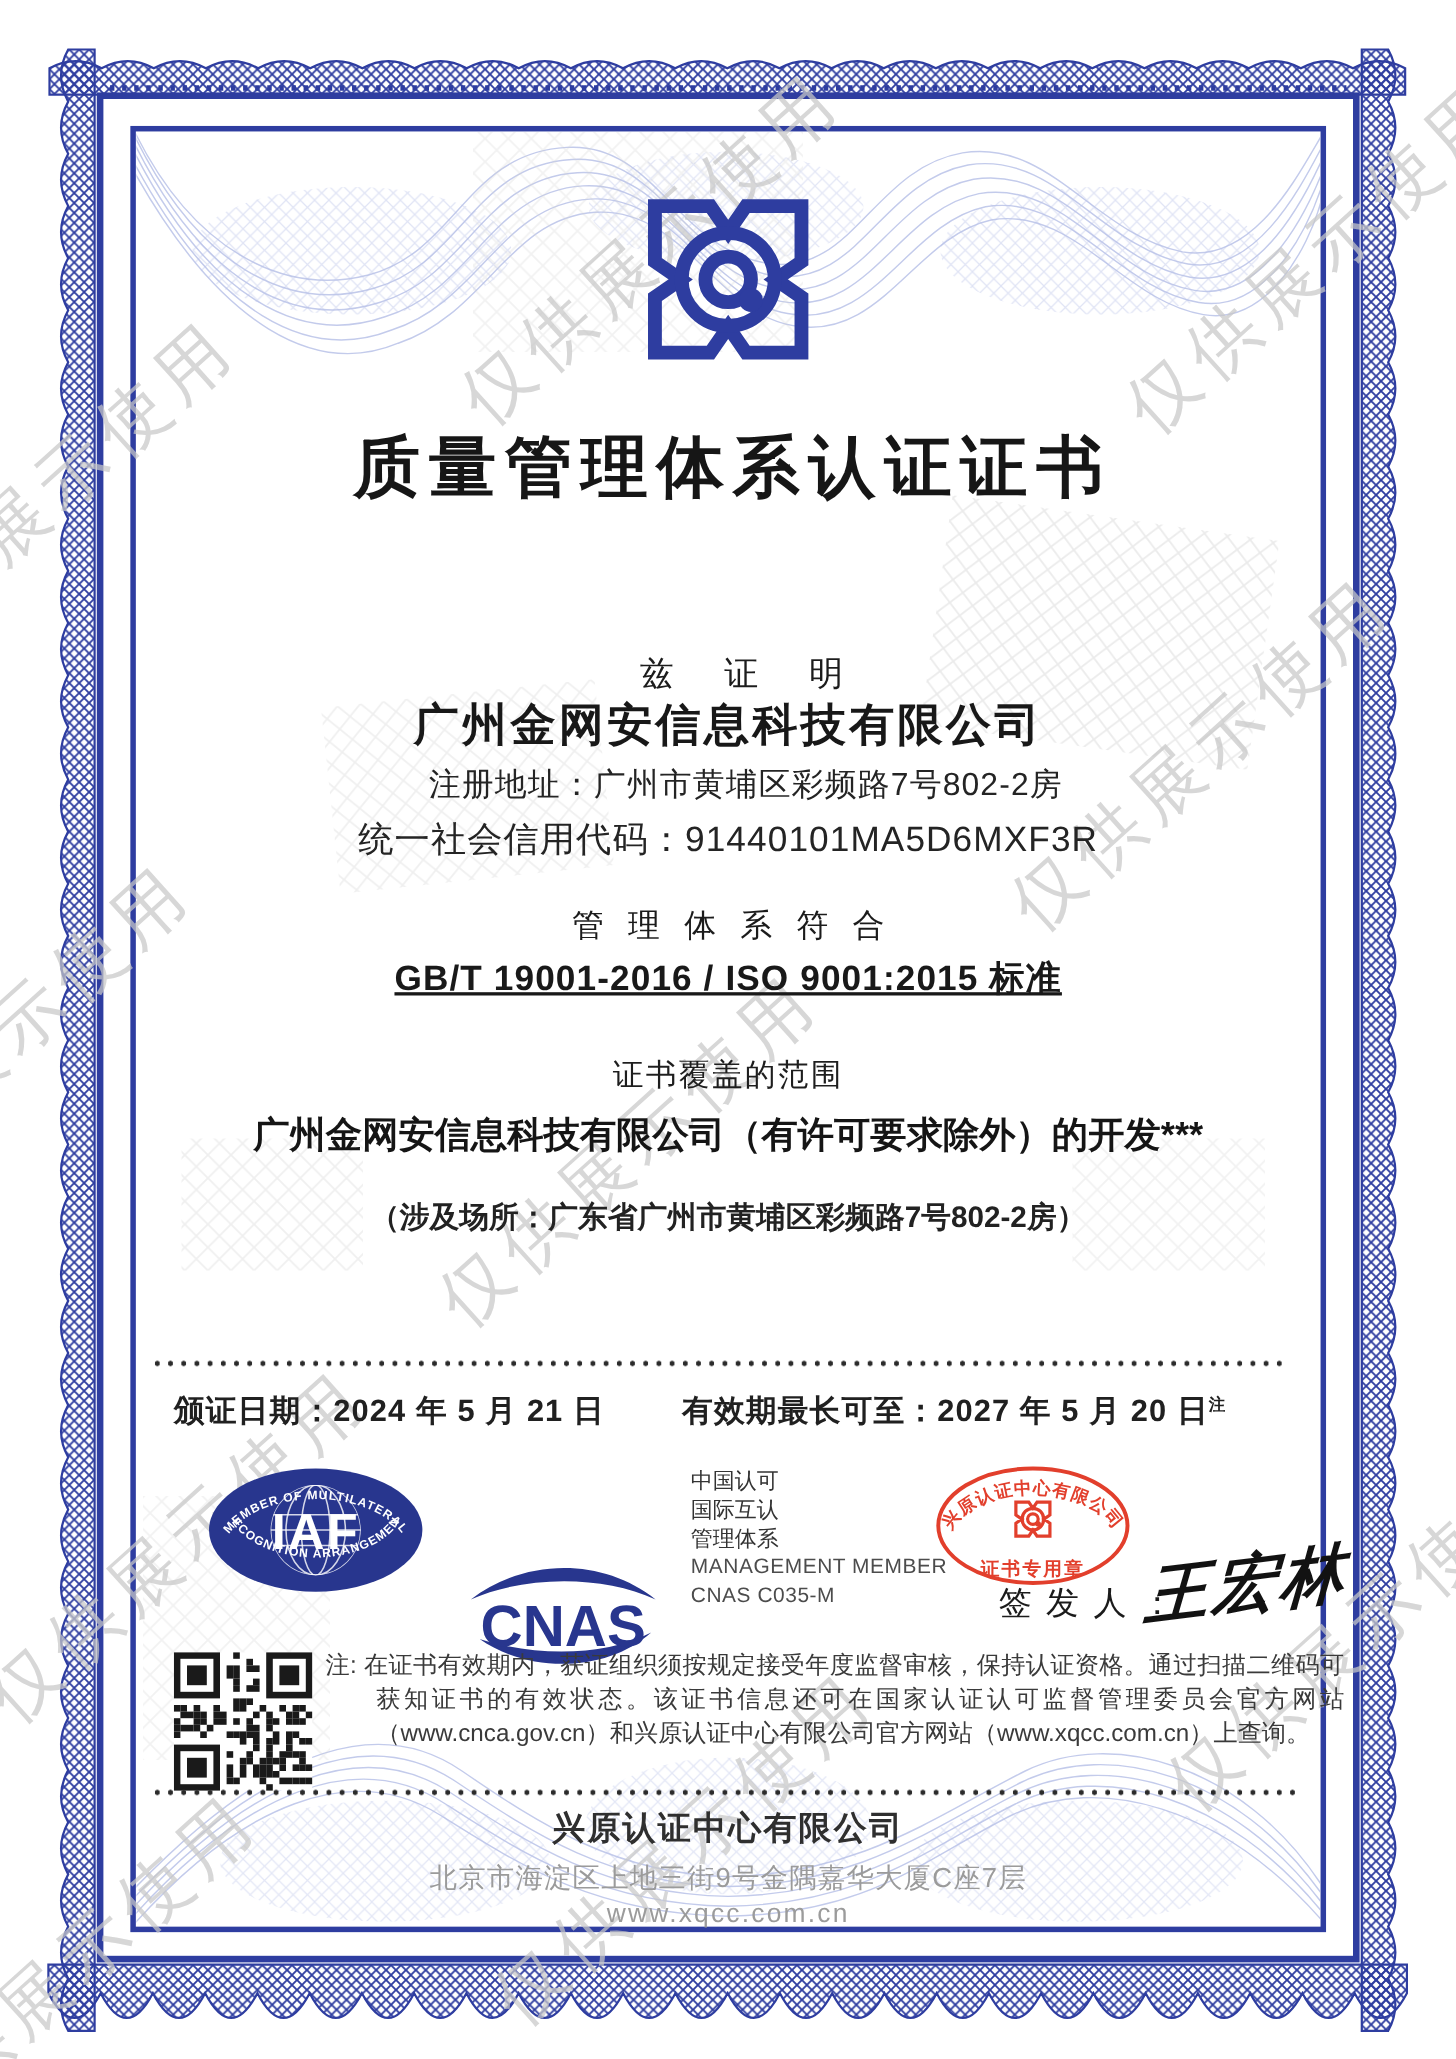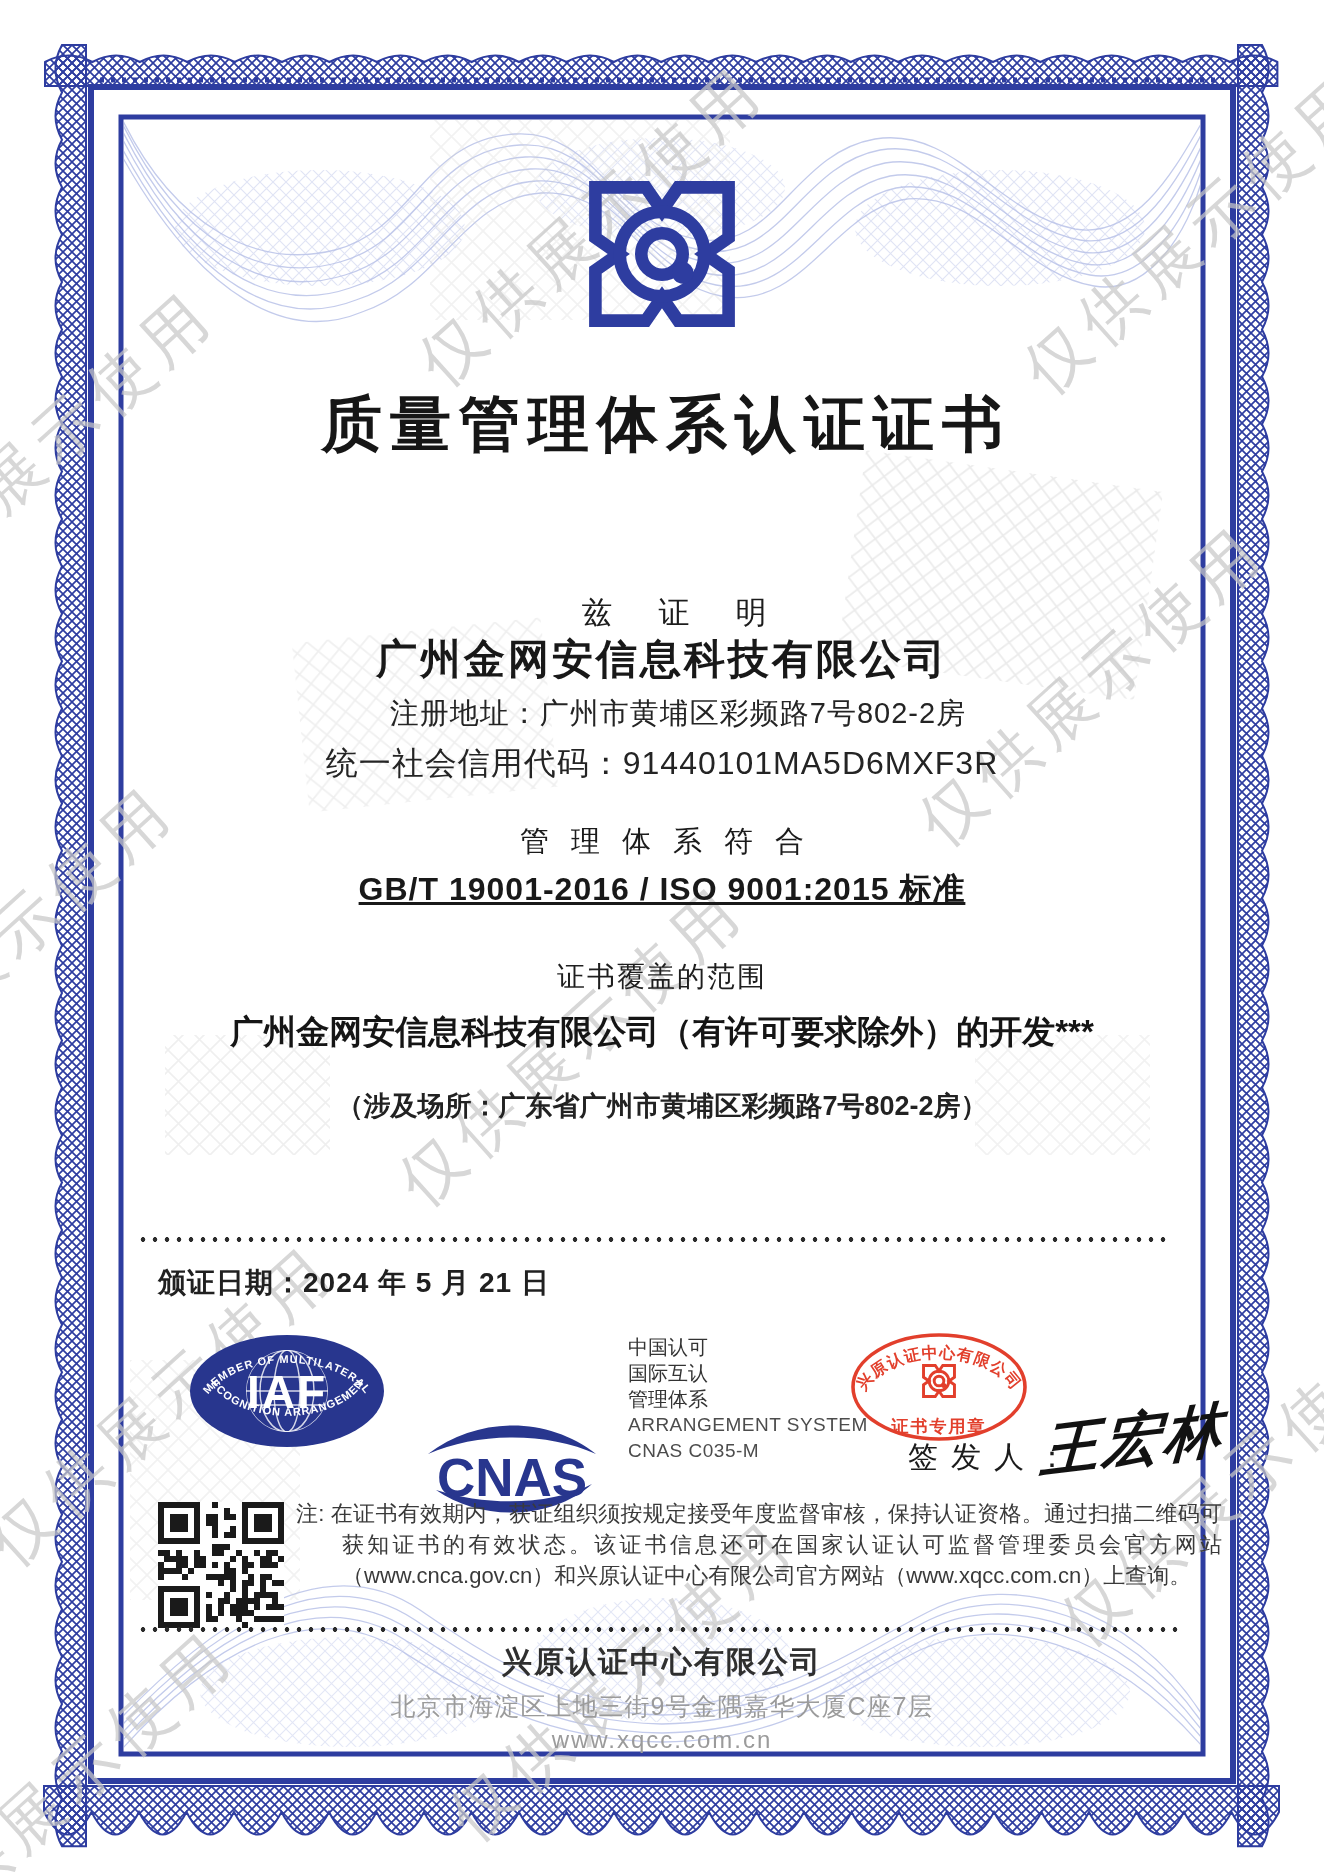--- a/index.html
+++ b/index.html
@@ -183,20 +183,21 @@
     <div class="abs ctr syshead">管理体系符合</div>
     <div class="abs ctr standard">GB/T 19001-2016 / ISO 9001:2015 标准</div>
 
     <div class="abs ctr scopehead">证书覆盖的范围</div>
     <div class="abs ctr scopetxt">广州金网安信息科技有限公司（有许可要求除外）的开发***</div>
     <div class="abs ctr sitetxt">（涉及场所：广东省广州市黄埔区彩频路7号802-2房）</div>
 
     <div class="abs dotsep dot1"></div>
 
     <div class="abs datetxt issue">颁证日期：2024 年 5 月 21 日</div>
+    <div class="abs datetxt valid"><span>有效期最长可至：2027 年 5 月 20 日</span><sup>注</sup></div>
 
     <div class="abs" style="left:186px;top:1332px">
       <svg width="202" height="118" viewBox="0 0 202 118">
         <defs>
           <path id="iafTop" d="M17,74 A85,51 0 0 1 185,74"></path>
           <path id="iafBot" d="M24,50 A81,49 0 0 0 178,50"></path>
           <clipPath id="globeClip">
               <circle cx="101" cy="59" r="41"></circle>
             </clipPath>
         </defs>
@@ -224,21 +225,21 @@
         <path d="M8,40 C58,2 128,2 176,40 C128,18 58,18 8,40 Z" fill="#28368e"></path>
         <path d="M16,76 C62,108 132,106 172,70 C130,92 66,92 16,76 Z" fill="#28368e"></path>
         <text x="92" y="82" text-anchor="middle" font-size="53" font-weight="700" fill="#28368e">CNAS</text>
       </svg>
     </div>
 
     <div class="abs accred">
       <div class="cjk">中国认可</div>
       <div class="cjk">国际互认</div>
       <div class="cjk">管理体系</div>
-      <div class="lat">ARRANGEMENT SYSTEM</div>
+      <div class="lat">MANAGEMENT MEMBER</div>
       <div class="lat">CNAS C035-M</div>
     </div>
 
     <div class="abs" style="left:846px;top:1330px">
       <svg width="186" height="116" viewBox="0 0 186 116">
         <defs>
             <path id="stampArc" d="M15,76 A78,48 0 0 1 171,76"></path>
           </defs>
         <ellipse cx="93" cy="57" rx="86" ry="52" fill="none" stroke="#e23f2c" stroke-width="3.6"></ellipse>
         <text font-size="16" font-weight="700" fill="#e23f2c" letter-spacing="1">

